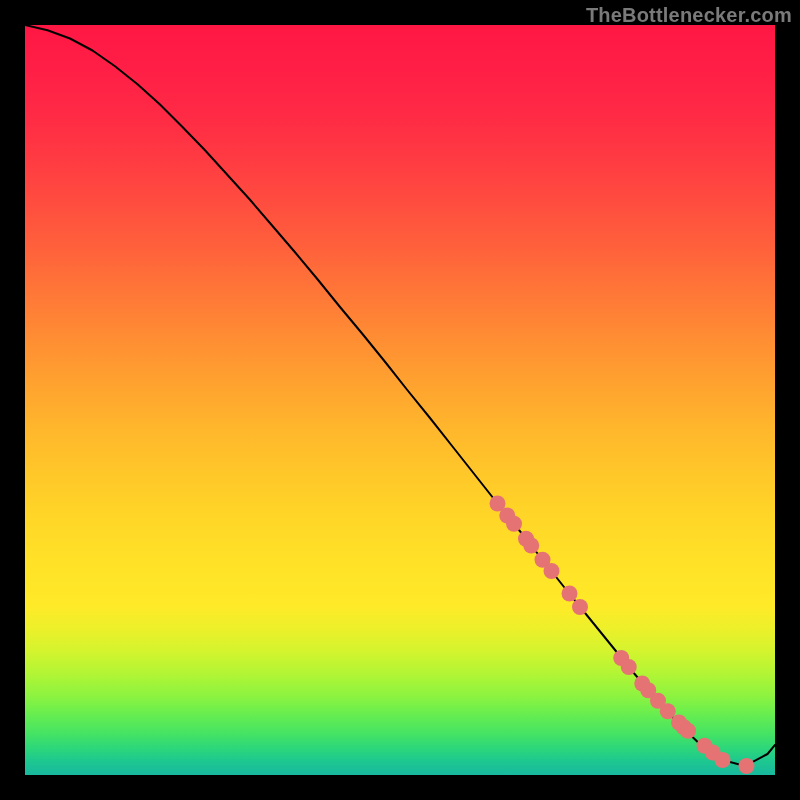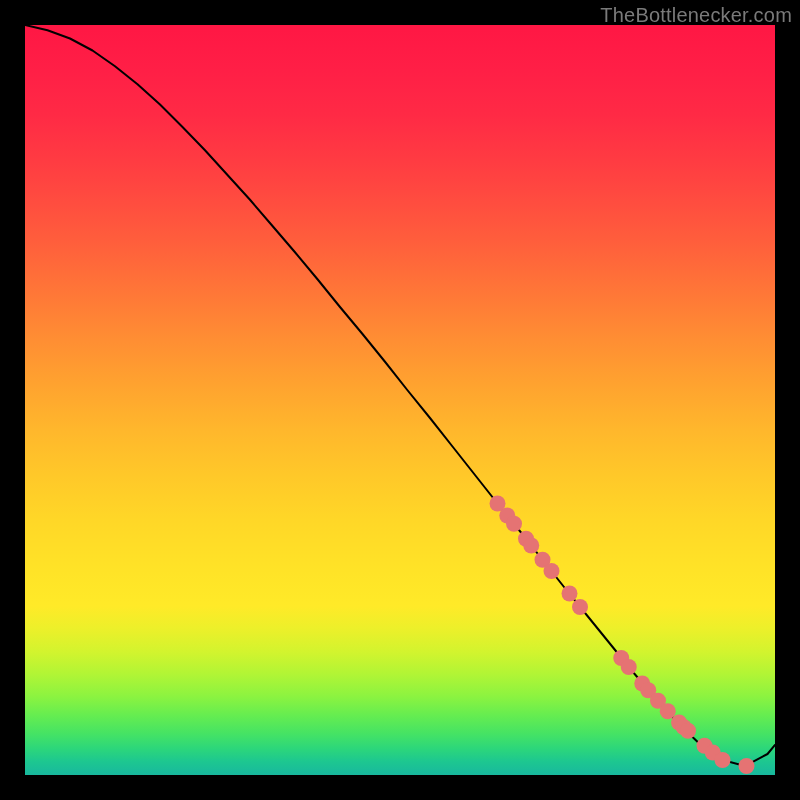--- a/index.html
+++ b/index.html
@@ -17,21 +17,21 @@
     height: 800px;
     background: #000;
   }
   .attribution {
     position: absolute;
     top: 4px;
     right: 8px;
     color: #7a7a7a;
     font-size: 20px;
     letter-spacing: 0.2px;
-    font-weight: 400;
+    font-weight: 700;
     z-index: 5;
   }
   .plot {
     position: absolute;
     left: 25px;
     top: 25px;
     width: 750px;
     height: 750px;
     z-index: 1;
   }

